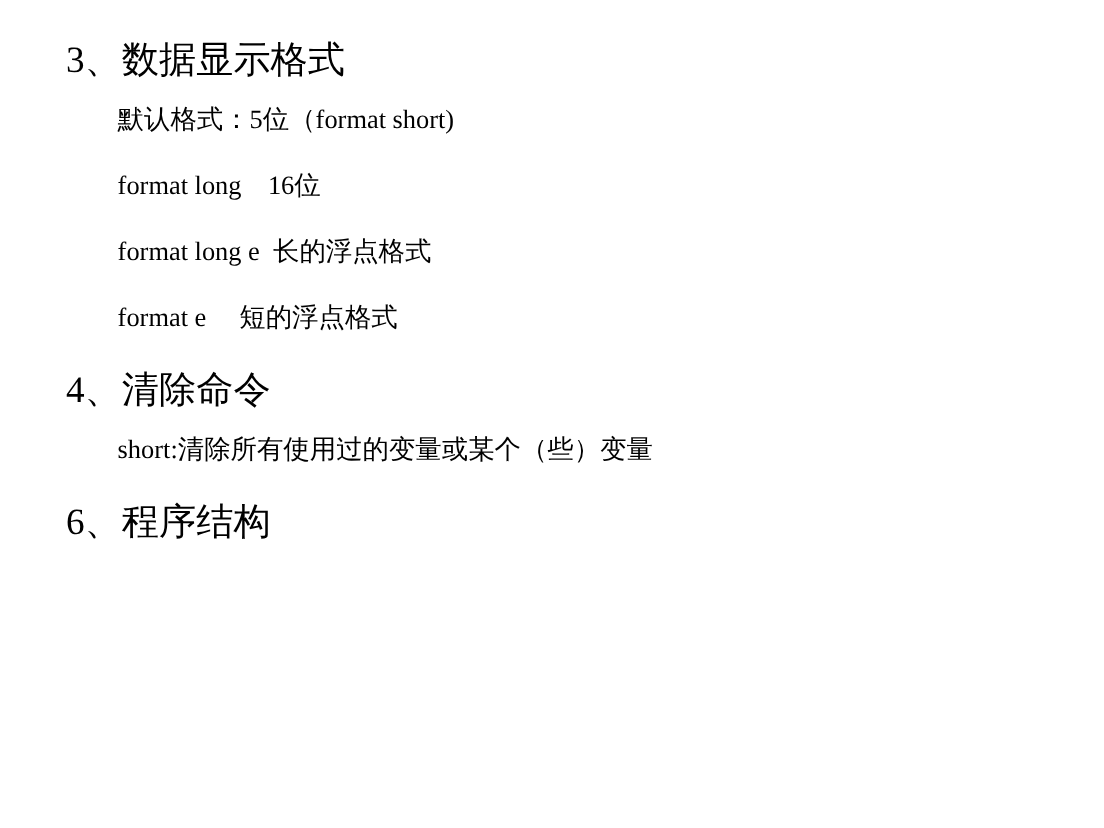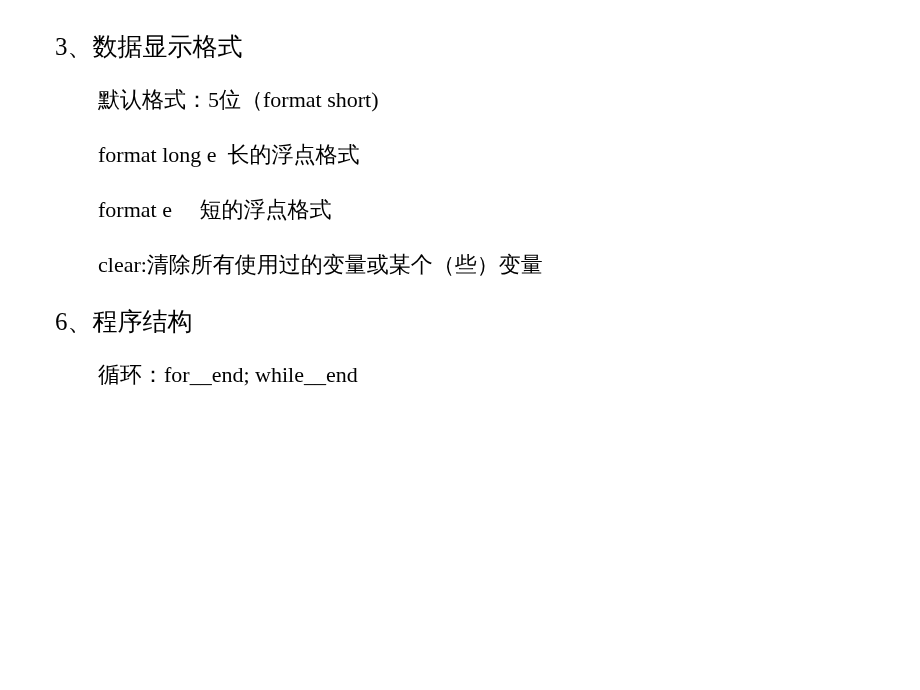--- a/index.html
+++ b/index.html
@@ -34,21 +34,21 @@
     white-space: pre;
     color: #000000;
     font-weight: 400;
     line-height: 1.0;
     height: 55px;
   }
 
   
   .line.level-0 {
     padding-left: 55px;
-    font-size: 25px;
+    font-size: 31px;
   }
 
   
   .line.level-1 {
     padding-left: 98px;
     font-size: 22px;
   }
 
   
   .line.level-0 { margin-bottom: 0; }
@@ -56,28 +56,29 @@
 </head>
 <body>
 
 <div class="slide">
   <div class="content-body">
 
     <div class="line level-0">3、数据显示格式</div>
 
     <div class="line level-1">默认格式：5位（format short)</div>
 
+    <div class="line level-1">format long    16位</div>
 
     <div class="line level-1">format long e  长的浮点格式</div>
 
     <div class="line level-1">format e     短的浮点格式</div>
 
+    <div class="line level-0">4、清除命令</div>
 
-    <div class="line level-1">clear:清除所有使用过的变量或某个（些）变量</div>
+    <div class="line level-1">short:清除所有使用过的变量或某个（些）变量</div>
 
 
     <div class="line level-0">6、程序结构</div>
 
 
-    <div class="line level-1">循环：for__end; while__end</div>
 
   </div>
 </div>
 
 </body></html>

